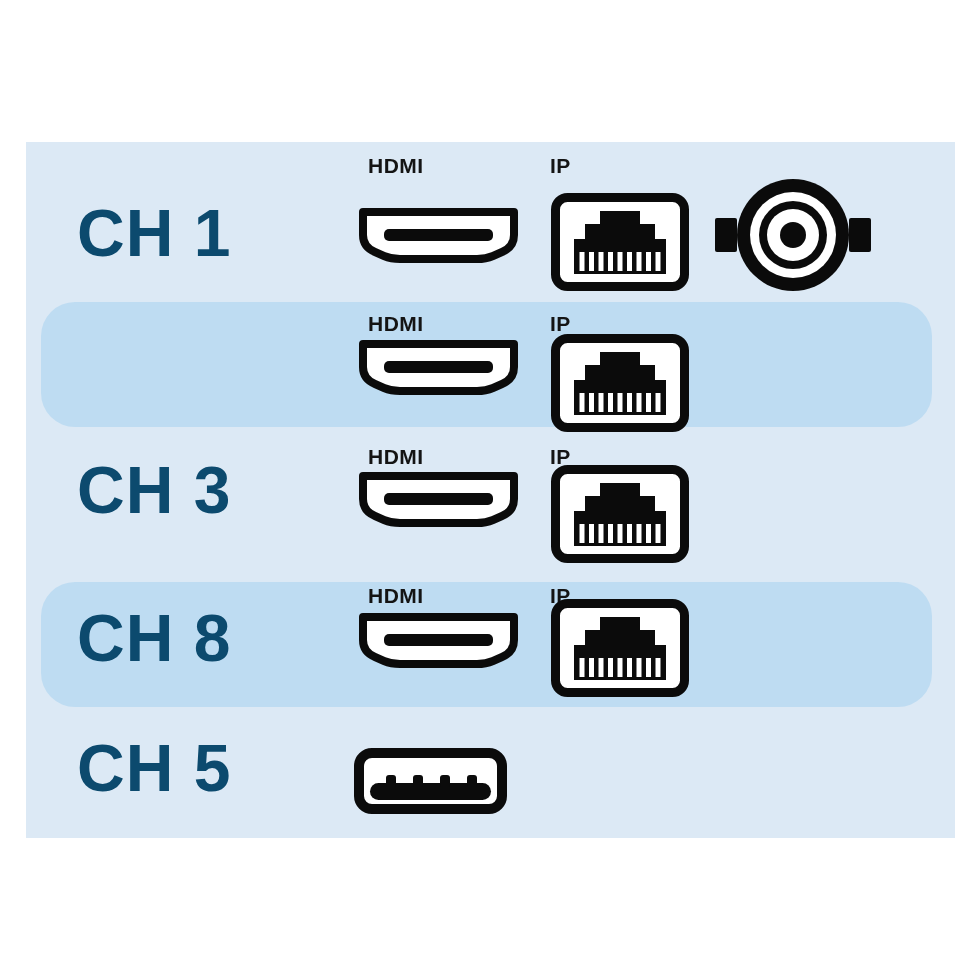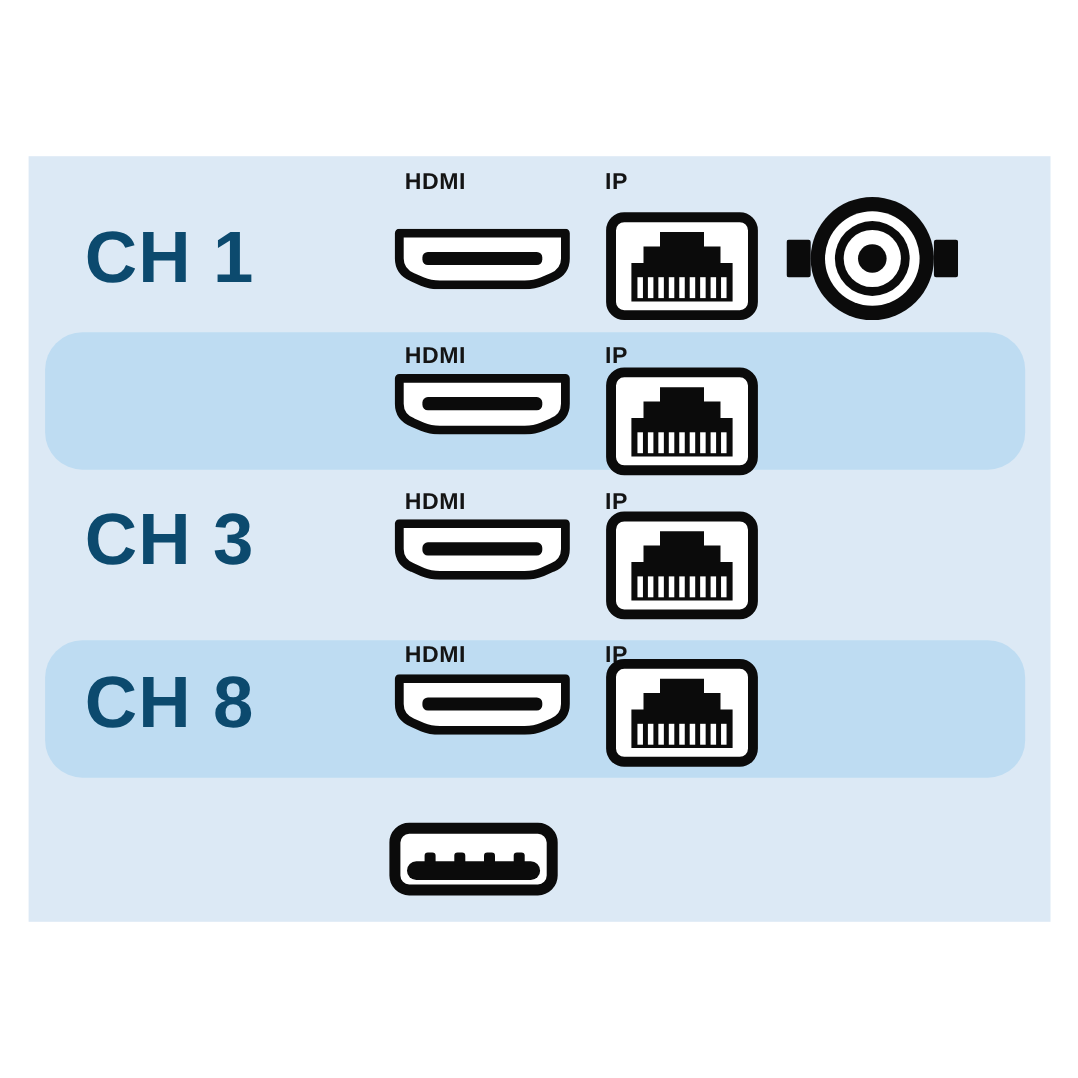--- a/index.html
+++ b/index.html
@@ -32,20 +32,21 @@
 <body>
 
 <div class="panel">
 
   <div class="band b2"></div>
   <div class="band b4"></div>
 
   <div class="ch-label" style="top:46px">CH 1</div>
   <div class="ch-label" style="top:303px">CH 3</div>
   <div class="ch-label" style="top:451px">CH 8</div>
+  <div class="ch-label" style="top:581px">CH 5</div>
 
   <div class="port-label" style="left:342px;top:10px">HDMI</div>
   <svg class="icon" style="left:330px;top:66px" width="165" height="55" viewBox="0 0 165 55">
     <path class="paper" d="M7,4 H158 V27 Q158,39 146,44 L137,48 Q130,51 121,51 H44 Q35,51 28,48 L19,44 Q7,39 7,27 Z" stroke="#0b0b0b" stroke-width="8" stroke-linejoin="round"></path>
     <rect class="ink" x="28" y="21" width="109" height="12" rx="5"></rect>
   </svg>
 
   <div class="port-label" style="left:524px;top:10px">IP</div>
   <svg class="icon" style="left:524px;top:50px" width="140" height="100" viewBox="0 0 140 100">
     <rect class="paper" x="5.5" y="5.5" width="129" height="89" rx="12" stroke="#0b0b0b" stroke-width="9"></rect>

